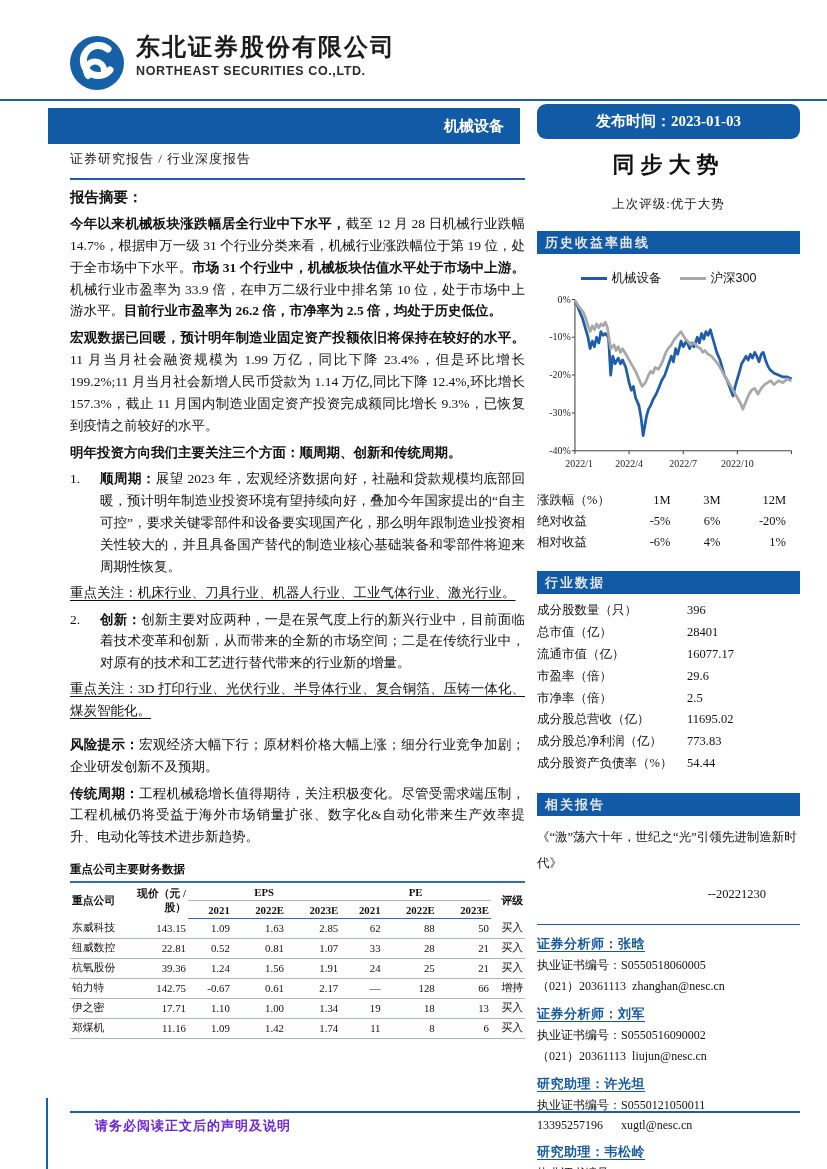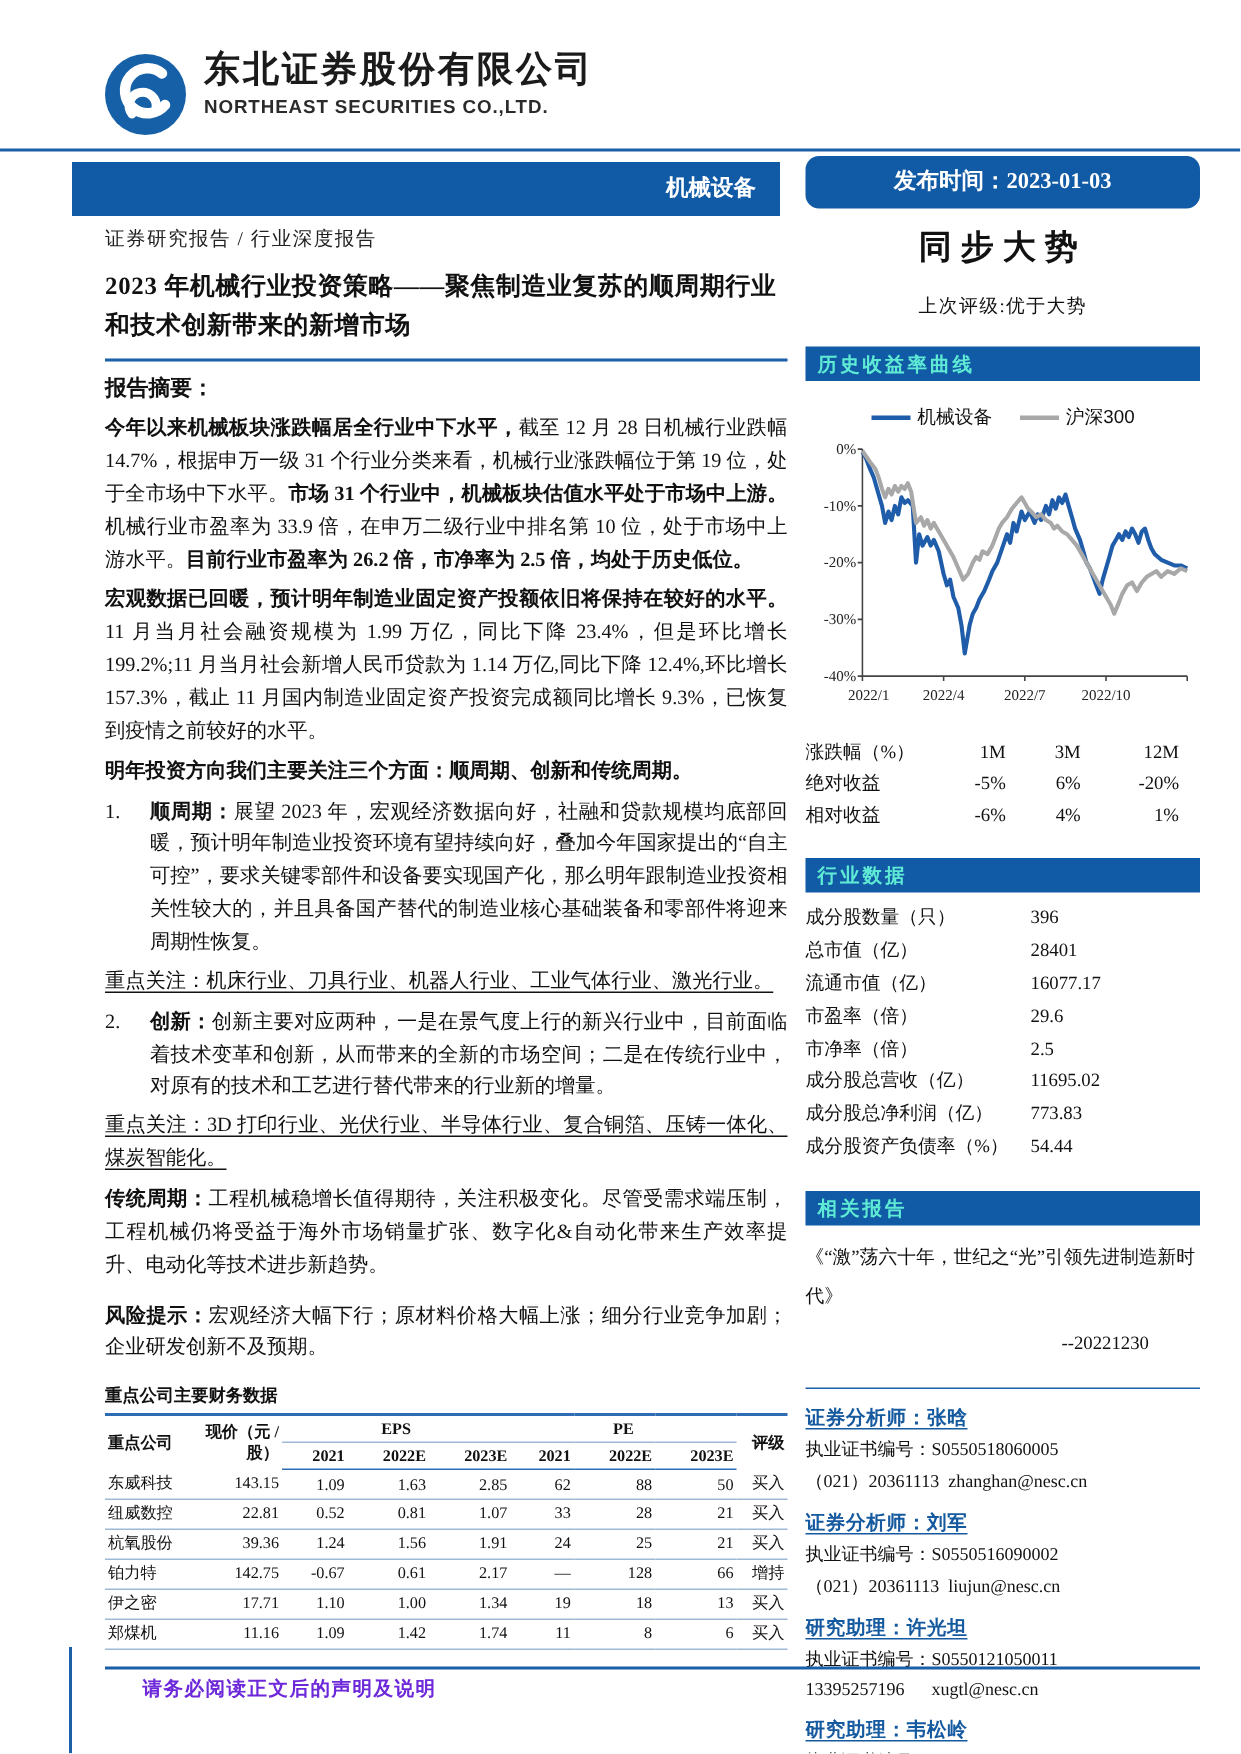--- a/index.html
+++ b/index.html
@@ -41,21 +41,21 @@
   table.fin .grp { border-bottom:1px solid #9db9d5; text-align:center; }
   table.fin thead tr:last-child th { border-bottom:1.5px solid #2e6db4; }
   table.fin tbody td { border-bottom:1px solid #9db9d5; }
   table.fin td.num, table.fin th.num { text-align:right; }
   table.fin td.name { text-align:left; }
   table.fin td.rate { text-align:right; }
   
   .right-col { position:absolute; left:537px; top:146px; width:263px; }
   .rating-big { text-align:center; font-size:22px; font-weight:bold; letter-spacing:6px; margin-top:4px; }
   .prev-rating { text-align:center; font-size:12.5px; margin-top:16px; letter-spacing:1px; }
-  .sec-bar { background:#115aa5; color:#5eead4; font-size:13px; font-weight:bold; letter-spacing:2px; height:23px; line-height:23px; padding-left:8px; margin-top:18px; }
+  .sec-bar { background:#115aa5; color:#e5e5e5; font-size:13px; font-weight:bold; letter-spacing:2px; height:23px; line-height:23px; padding-left:8px; margin-top:18px; }
   .legend-row { display:flex; justify-content:center; gap:18px; margin-top:16px; font-size:12.5px; font-family:"Liberation Sans", sans-serif; }
   .legend-item { display:flex; align-items:center; gap:5px; }
   .legend-swatch { width:26px; height:3.5px; display:inline-block; }
   .chart-box { margin-top:4px; }
   .perf-table { width:100%; font-size:12.5px; margin-top:10px; border-collapse:collapse; }
   .perf-table td { padding:2px 0; }
   .perf-table td.n { text-align:right; padding-right:14px; }
   .kv { display:flex; font-size:12.5px; line-height:1.75; }
   .kv .k { width:150px; flex:0 0 150px; }
   .kv .v { flex:1; }
@@ -87,21 +87,20 @@
       <div class="logo-cn">东北证券股份有限公司</div>
       <div class="logo-en">NORTHEAST SECURITIES CO.,LTD.</div>
     </div>
   </div>
   <div class="top-rule"></div>
   <div class="banner">机械设备</div>
   <div class="date-badge">发布时间：2023-01-03</div>
 
   <div class="left-col">
     <div class="report-type">证券研究报告 / 行业深度报告</div>
-    <div class="doc-title">2023 年机械行业投资策略——聚焦制造业复苏的顺周期行业和技术创新带来的新增市场</div>
     <div class="title-rule"></div>
 
     <div class="abstract-label">报告摘要：</div>
 
     <p class="body-p"><b>今年以来机械板块涨跌幅居全行业中下水平，</b><span>截至 12 月 28 日机械行业跌幅 14.7%，根据申万一级 31 个行业分类来看，机械行业涨跌幅位于第 19 位，处于全市场中下水平。</span><b>市场 31 个行业中，机械板块估值水平处于市场中上游。</b><span>机械行业市盈率为 33.9 倍，在申万二级行业中排名第 10 位，处于市场中上游水平。</span><b>目前行业市盈率为 26.2 倍，市净率为 2.5 倍，均处于历史低位。</b></p>
 
     <p class="body-p"><b>宏观数据已回暖，预计明年制造业固定资产投额依旧将保持在较好的水平。</b><span>11 月当月社会融资规模为 1.99 万亿，同比下降 23.4%，但是环比增长 199.2%;11 月当月社会新增人民币贷款为 1.14 万亿,同比下降 12.4%,环比增长 157.3%，截止 11 月国内制造业固定资产投资完成额同比增长 9.3%，已恢复到疫情之前较好的水平。</span></p>
 
     <p class="body-p"><b>明年投资方向我们主要关注三个方面：顺周期、创新和传统周期。</b></p>
 
@@ -110,23 +109,23 @@
       <span class="list-body"><b>顺周期：</b><span>展望 2023 年，宏观经济数据向好，社融和贷款规模均底部回暖，预计明年制造业投资环境有望持续向好，叠加今年国家提出的“自主可控”，要求关键零部件和设备要实现国产化，那么明年跟制造业投资相关性较大的，并且具备国产替代的制造业核心基础装备和零部件将迎来周期性恢复。</span></span>
     </div>
     <p class="body-p uline">重点关注：机床行业、刀具行业、机器人行业、工业气体行业、激光行业。</p>
 
     <div class="list-item">
       <span class="list-num">2.</span>
       <span class="list-body"><b>创新：</b><span>创新主要对应两种，一是在景气度上行的新兴行业中，目前面临着技术变革和创新，从而带来的全新的市场空间；二是在传统行业中，对原有的技术和工艺进行替代带来的行业新的增量。</span></span>
     </div>
     <p class="body-p uline">重点关注：3D 打印行业、光伏行业、半导体行业、复合铜箔、压铸一体化、煤炭智能化。</p>
 
+    <p class="body-p" style="margin-top:12px;"><b>风险提示：</b><span>宏观经济大幅下行；原材料价格大幅上涨；细分行业竞争加剧；企业研发创新不及预期。</span></p>
+
     <p class="body-p"><b>传统周期：</b><span>工程机械稳增长值得期待，关注积极变化。尽管受需求端压制，工程机械仍将受益于海外市场销量扩张、数字化&amp;自动化带来生产效率提升、电动化等技术进步新趋势。</span></p>
-
-    <p class="body-p" style="margin-top:12px;"><b>风险提示：</b><span>宏观经济大幅下行；原材料价格大幅上涨；细分行业竞争加剧；企业研发创新不及预期。</span></p>
 
     <div class="fin-title">重点公司主要财务数据</div>
     <table class="fin">
       <thead>
         <tr>
           <th rowspan="2" style="text-align:left;width:62px;">重点公司</th>
           <th rowspan="2" class="num" style="width:56px;">现价（元 /股）</th>
           <th colspan="3" class="grp">EPS</th>
           <th colspan="3" class="grp">PE</th>
           <th rowspan="2" class="num" style="width:34px;">评级</th>

